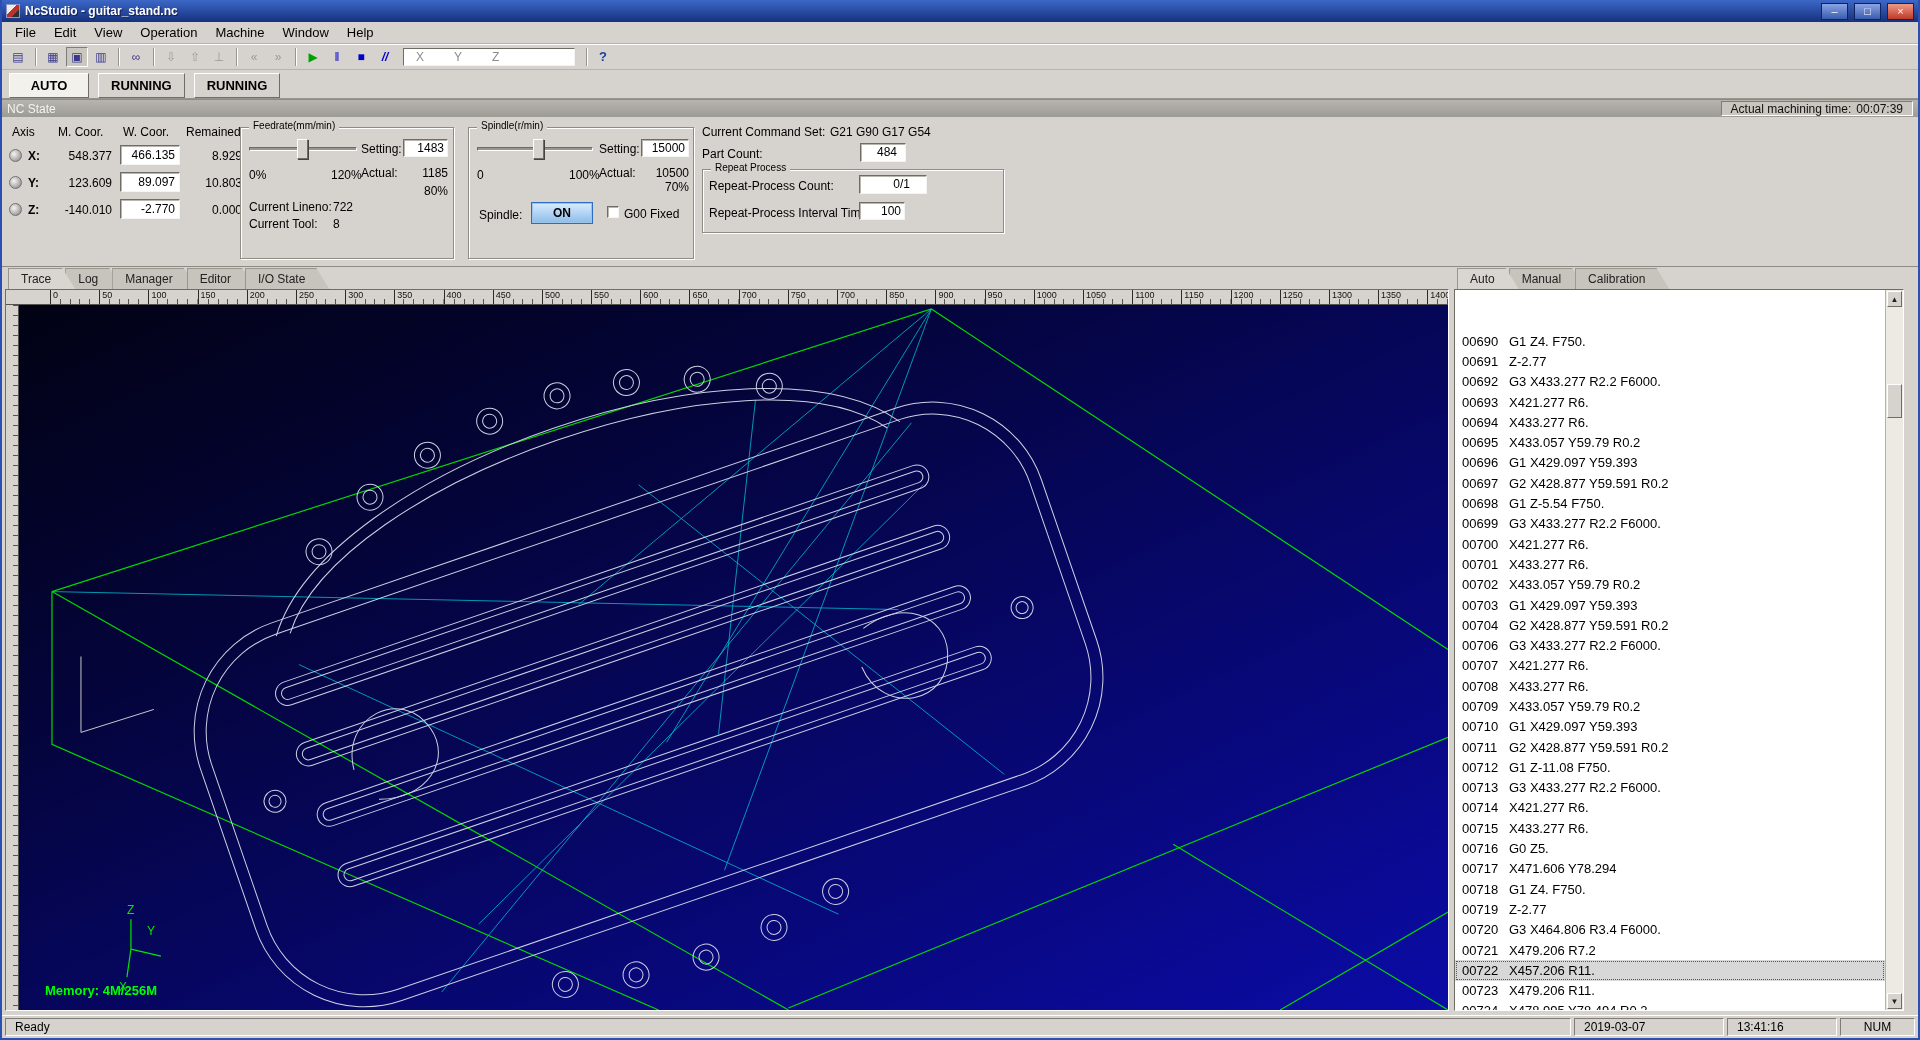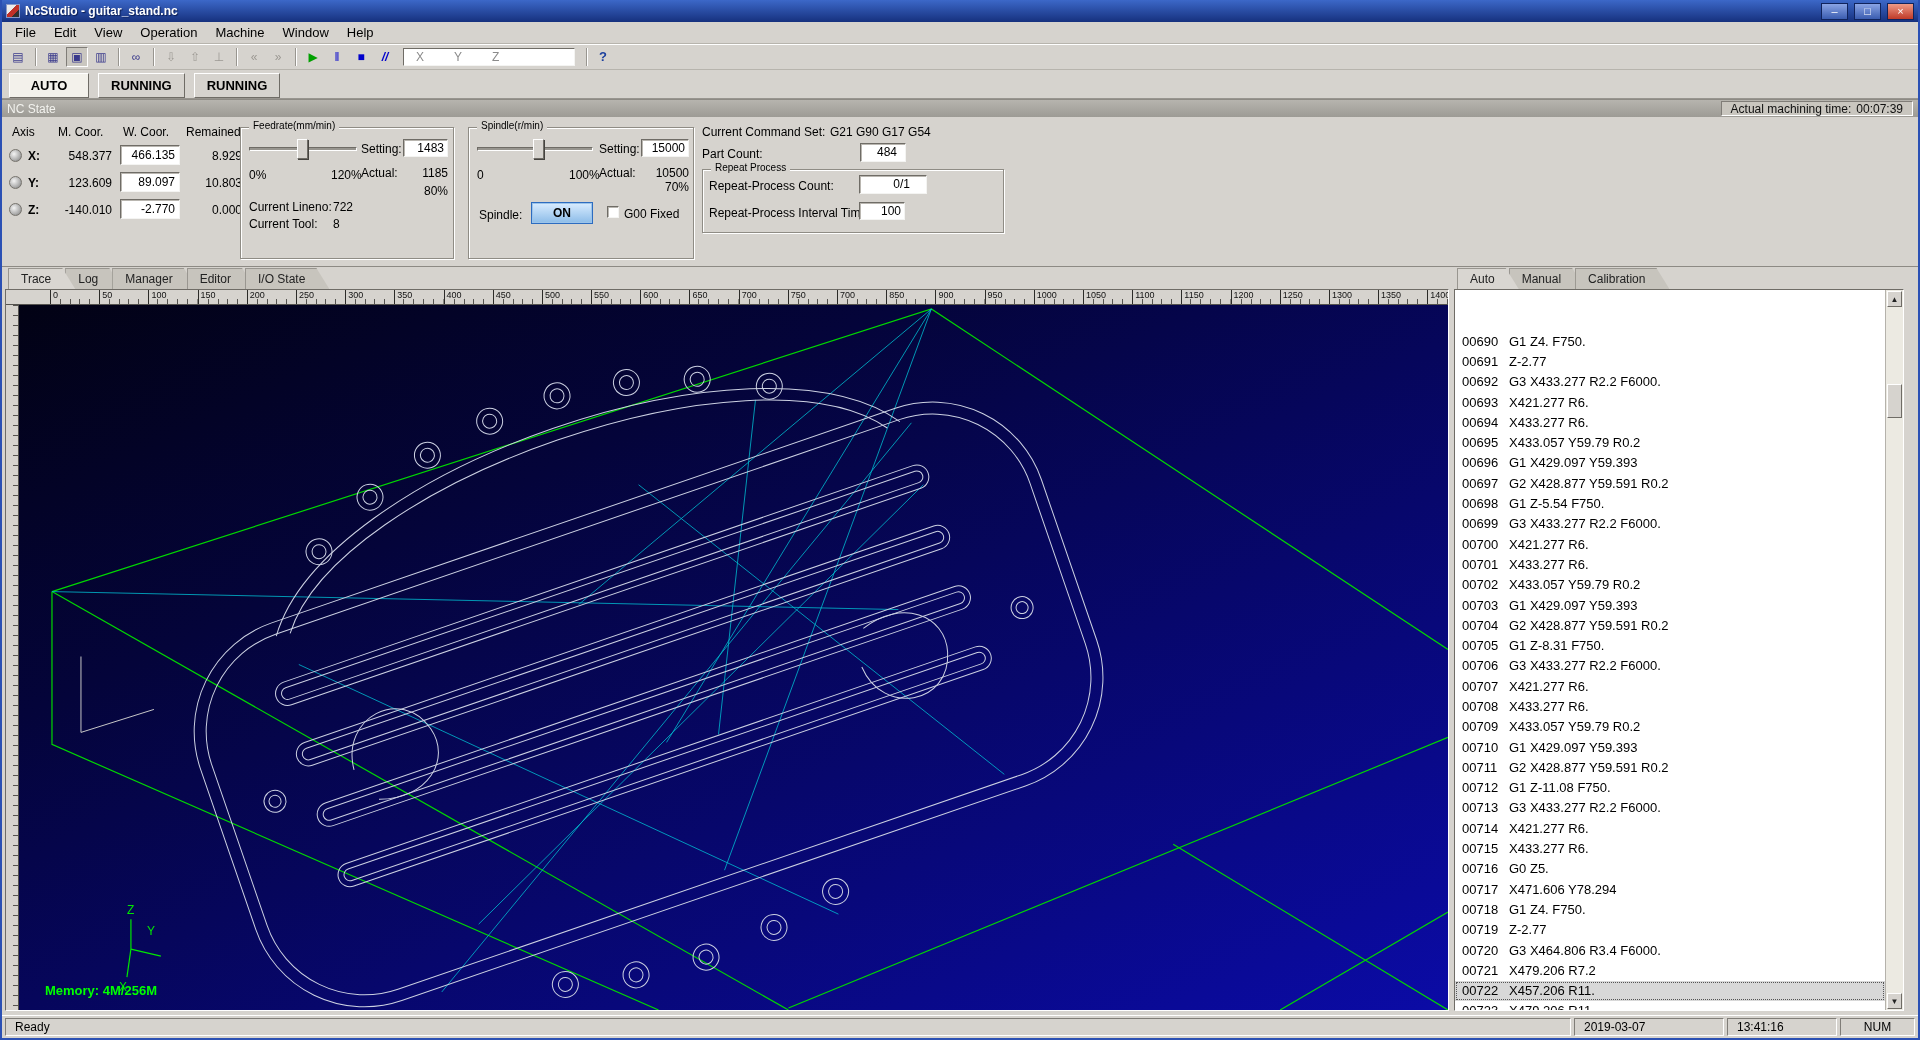--- a/index.html
+++ b/index.html
@@ -447,24 +447,20 @@
             </div>
             <div class="gcode-row">
               <span class="gcode-num">00703</span>
               <span class="gcode-code">G1 X429.097 Y59.393</span>
             </div>
             <div class="gcode-row">
               <span class="gcode-num">00704</span>
               <span class="gcode-code">G2 X428.877 Y59.591 R0.2</span>
             </div>
             <div class="gcode-row">
-              <span class="gcode-num">00705</span>
-              <span class="gcode-code">G1 Z-8.31 F750.</span>
-            </div>
-            <div class="gcode-row">
               <span class="gcode-num">00706</span>
               <span class="gcode-code">G3 X433.277 R2.2 F6000.</span>
             </div>
             <div class="gcode-row">
               <span class="gcode-num">00707</span>
               <span class="gcode-code">X421.277 R6.</span>
             </div>
             <div class="gcode-row">
               <span class="gcode-num">00708</span>
               <span class="gcode-code">X433.277 R6.</span>

